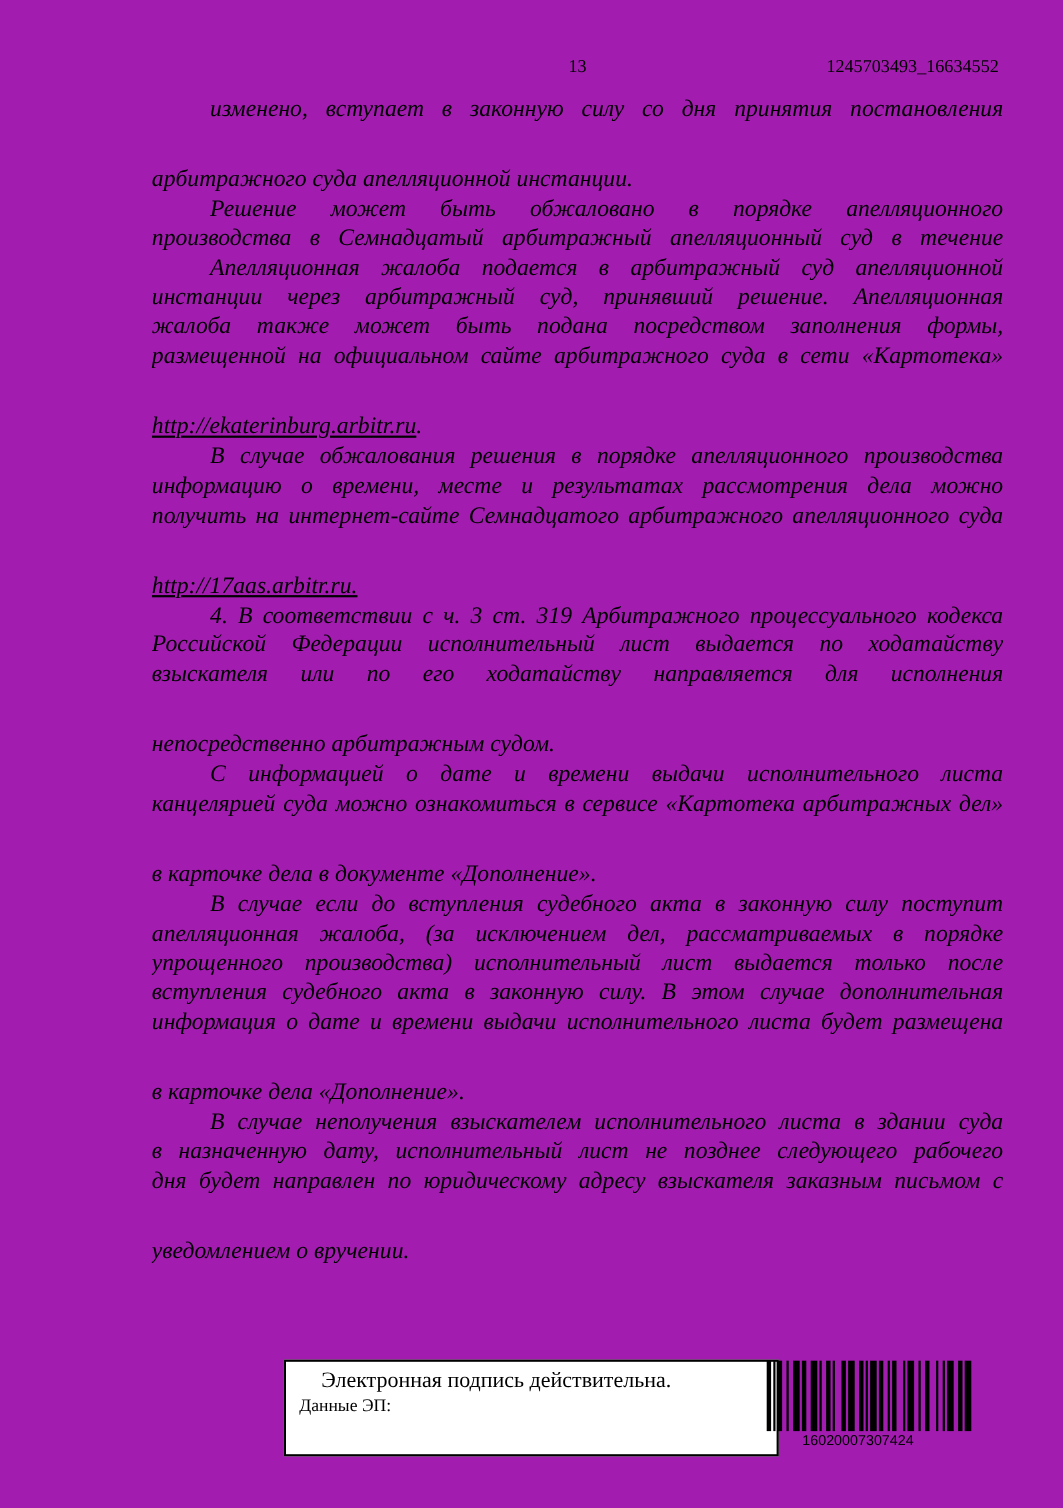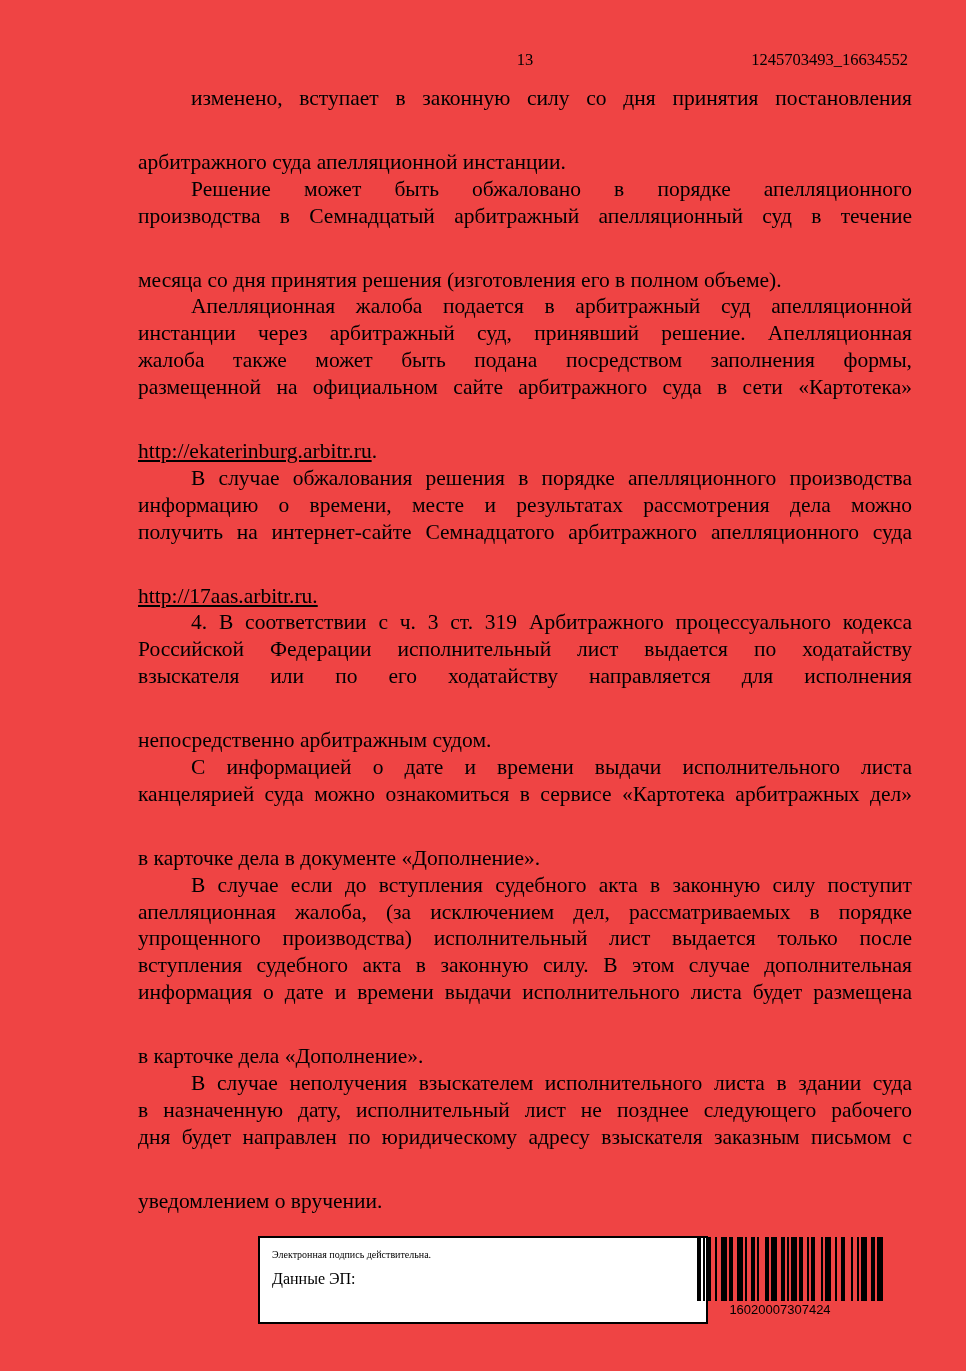--- a/index.html
+++ b/index.html
@@ -1,20 +1,20 @@
 <!DOCTYPE html>
 <html lang="ru"><head>
 <meta charset="utf-8">
 <style>
   html, body { margin: 0; padding: 0; background: #ffffff; }
   .page {
     position: relative;
     width: 966px;
     height: 1371px;
-    background: #ef4444;
+    background: #a21caf;
     font-family: "Liberation Serif", serif;
     color: #000000;
     overflow: hidden;
   }
   
   .page-header {
     position: absolute;
     top: 50px;
     left: 138px;
     right: 54px;
@@ -33,21 +33,21 @@
   }
   
   .text-block {
     position: absolute;
     top: 85px;
     left: 138px;
     width: 774px;
     font-size: 21.5px;
     line-height: 26.9px;
   }
-  .para { margin: 0; }
+  .para { margin: 0; font-style: italic; }
   .line {
     height: 26.9px;
     overflow: hidden;
     text-align: justify;
     text-align-last: justify;
   }
   .line.first { text-indent: 53px; }
   .line.last  { text-align-last: left; margin-top: 37px; }
   .u { text-decoration: underline; }
   
@@ -71,23 +71,24 @@
     left: 258px;
     top: 1236px;
     width: 450px;
     height: 88px;
     border: 2px solid #000000;
     box-sizing: border-box;
     padding: 7px 12px 0 12px;
     background: #ffffff;
   }
   .stamp-line1 {
-    font-size: 10px;
+    font-size: 20px;
     line-height: 20px;
     margin-bottom: 5px;
+    margin-left: 20px;
   }
   .stamp-row { display: flex; }
   .stamp-label {
     flex: none;
     width: 95px;
     font-size: 16px;
     line-height: 18px;
   }
   .stamp-details {
     font-size: 13px;
@@ -127,21 +128,20 @@
   </div>
 
   <div class="text-block" id="paragraphs">
       <div class="para">
         <div class="line first"><span>изменено, вступает в законную силу со дня принятия постановления</span></div>
         <div class="line last"><span>арбитражного суда апелляционной инстанции.</span></div>
       </div>
       <div class="para">
         <div class="line first"><span>Решение может быть обжаловано в порядке апелляционного</span></div>
         <div class="line"><span>производства в Семнадцатый арбитражный апелляционный суд в течение</span></div>
-        <div class="line last"><span>месяца со дня принятия решения (изготовления его в полном объеме).</span></div>
       </div>
       <div class="para">
         <div class="line first"><span>Апелляционная жалоба подается в арбитражный суд апелляционной</span></div>
         <div class="line"><span>инстанции через арбитражный суд, принявший решение. Апелляционная</span></div>
         <div class="line"><span>жалоба также может быть подана посредством заполнения формы,</span></div>
         <div class="line"><span>размещенной на официальном сайте арбитражного суда в сети «Картотека»</span></div>
         <div class="line last"><span class="u">http://ekaterinburg.arbitr.ru</span><span>.</span></div>
       </div>
       <div class="para">
         <div class="line first"><span>В случае обжалования решения в порядке апелляционного производства</span></div>

